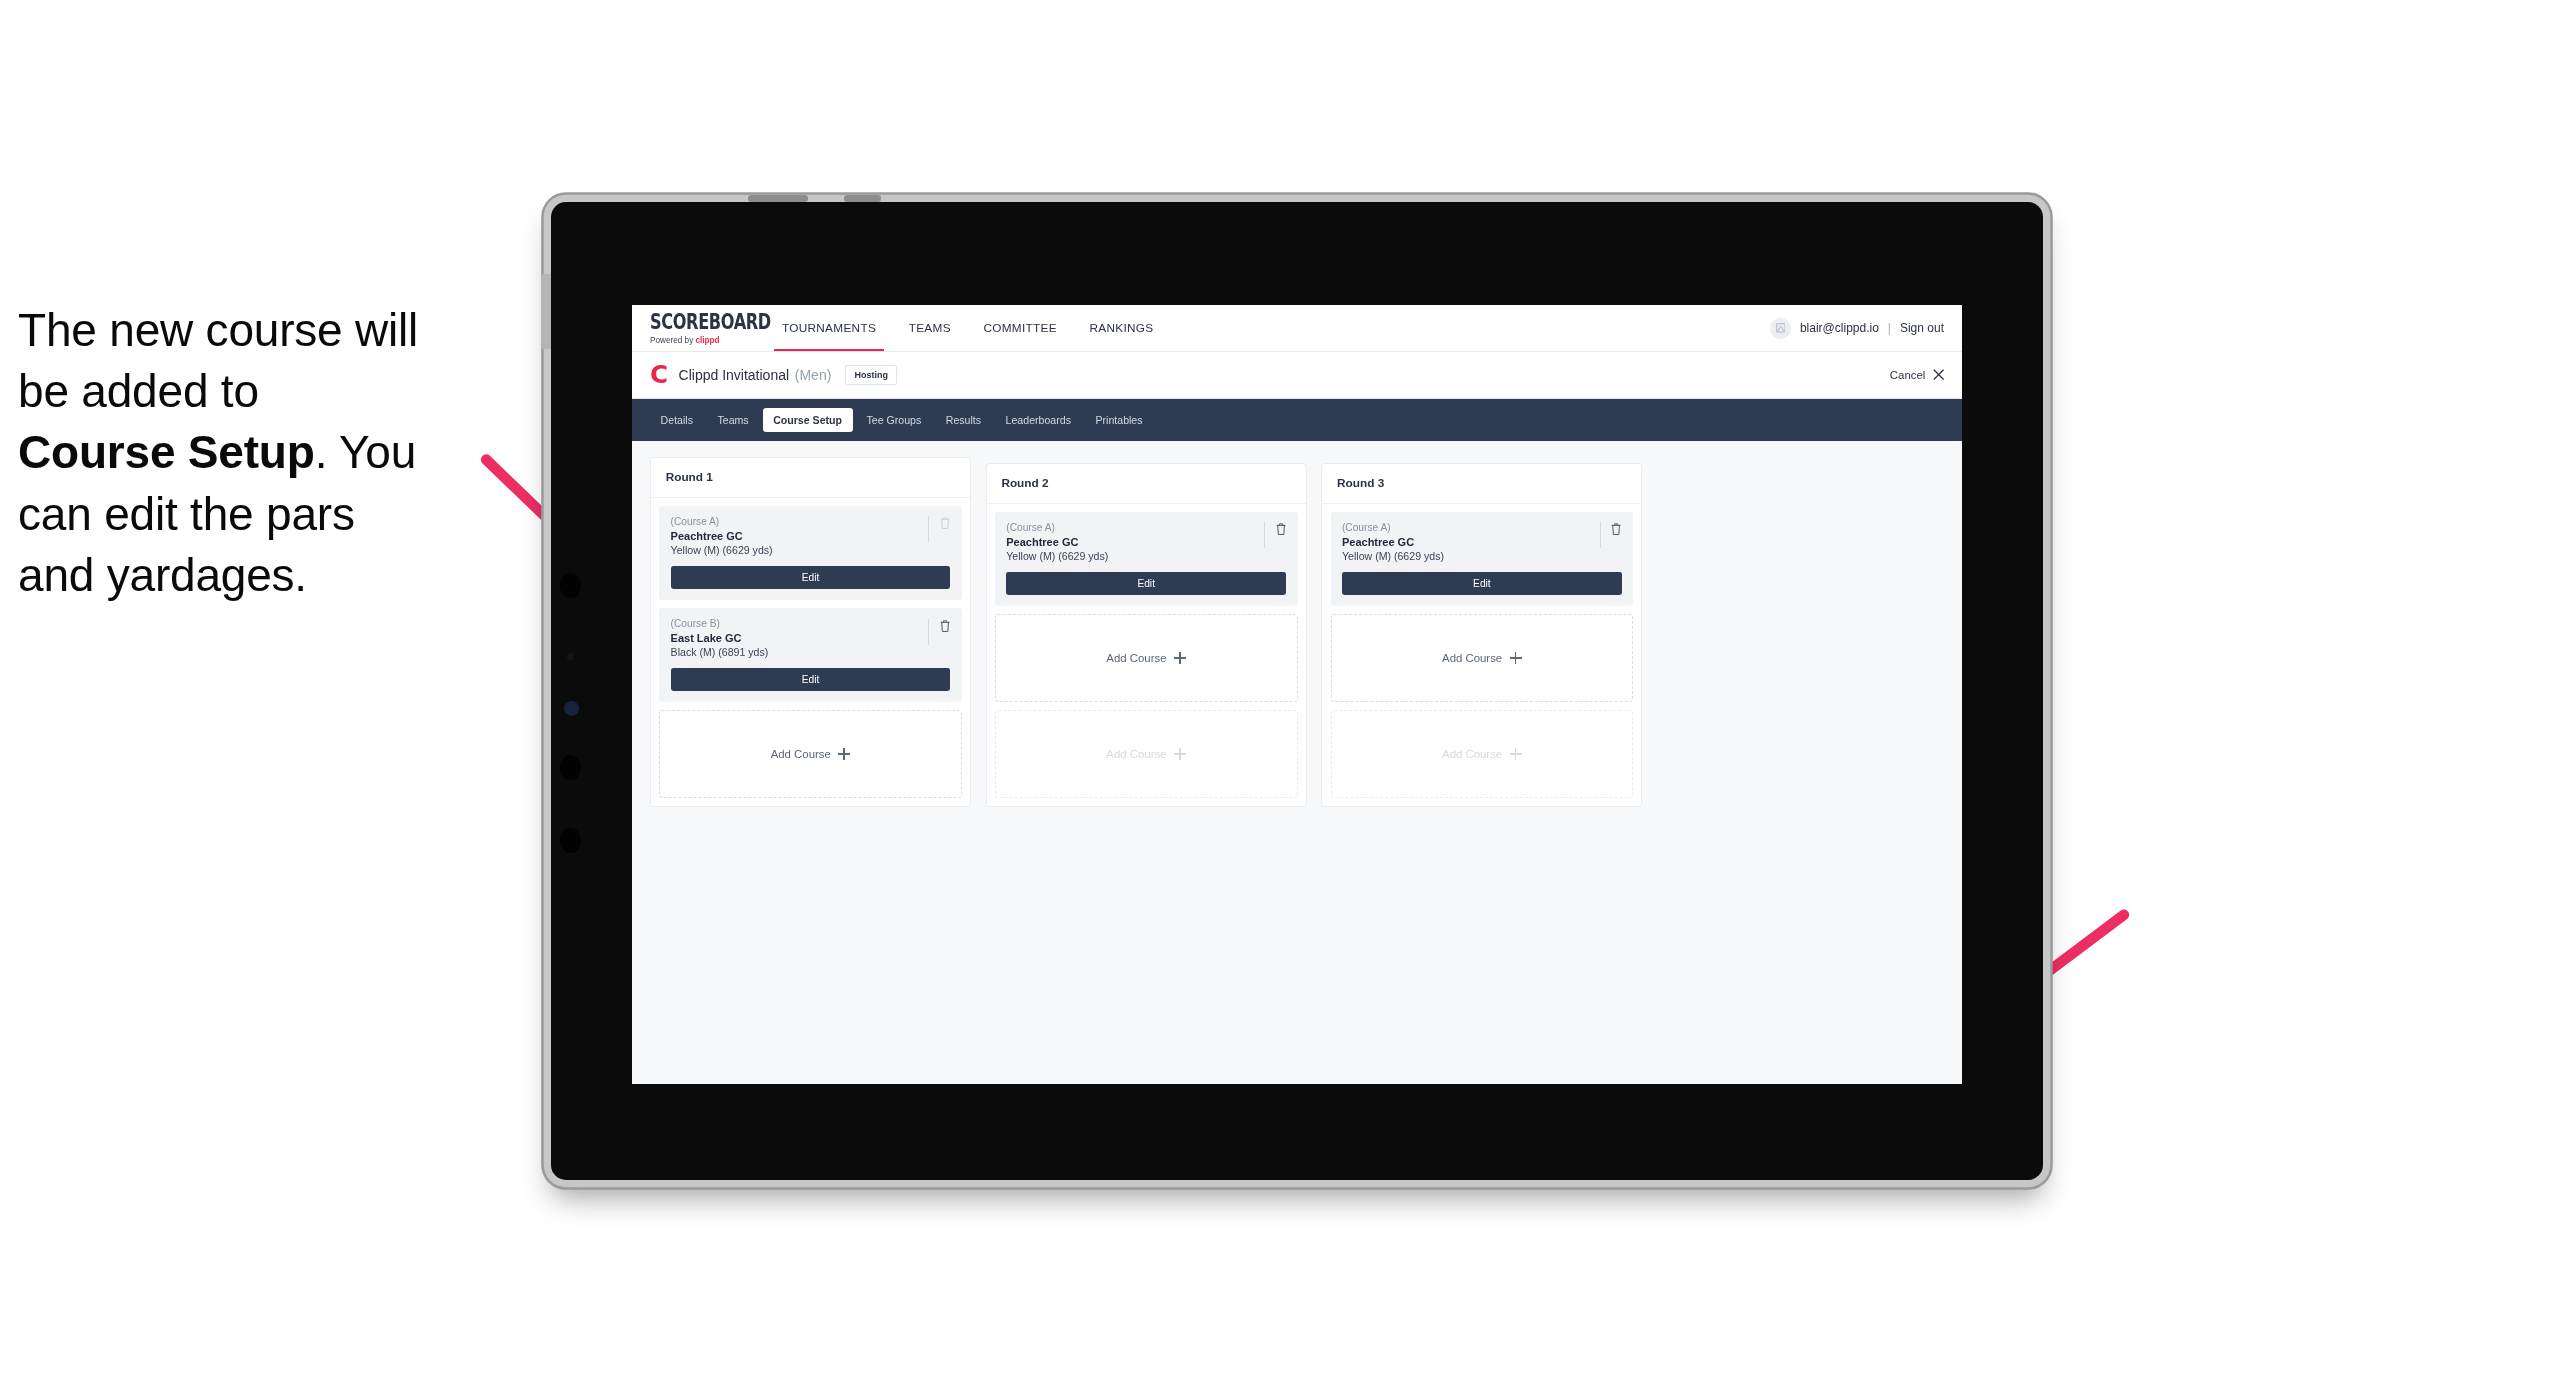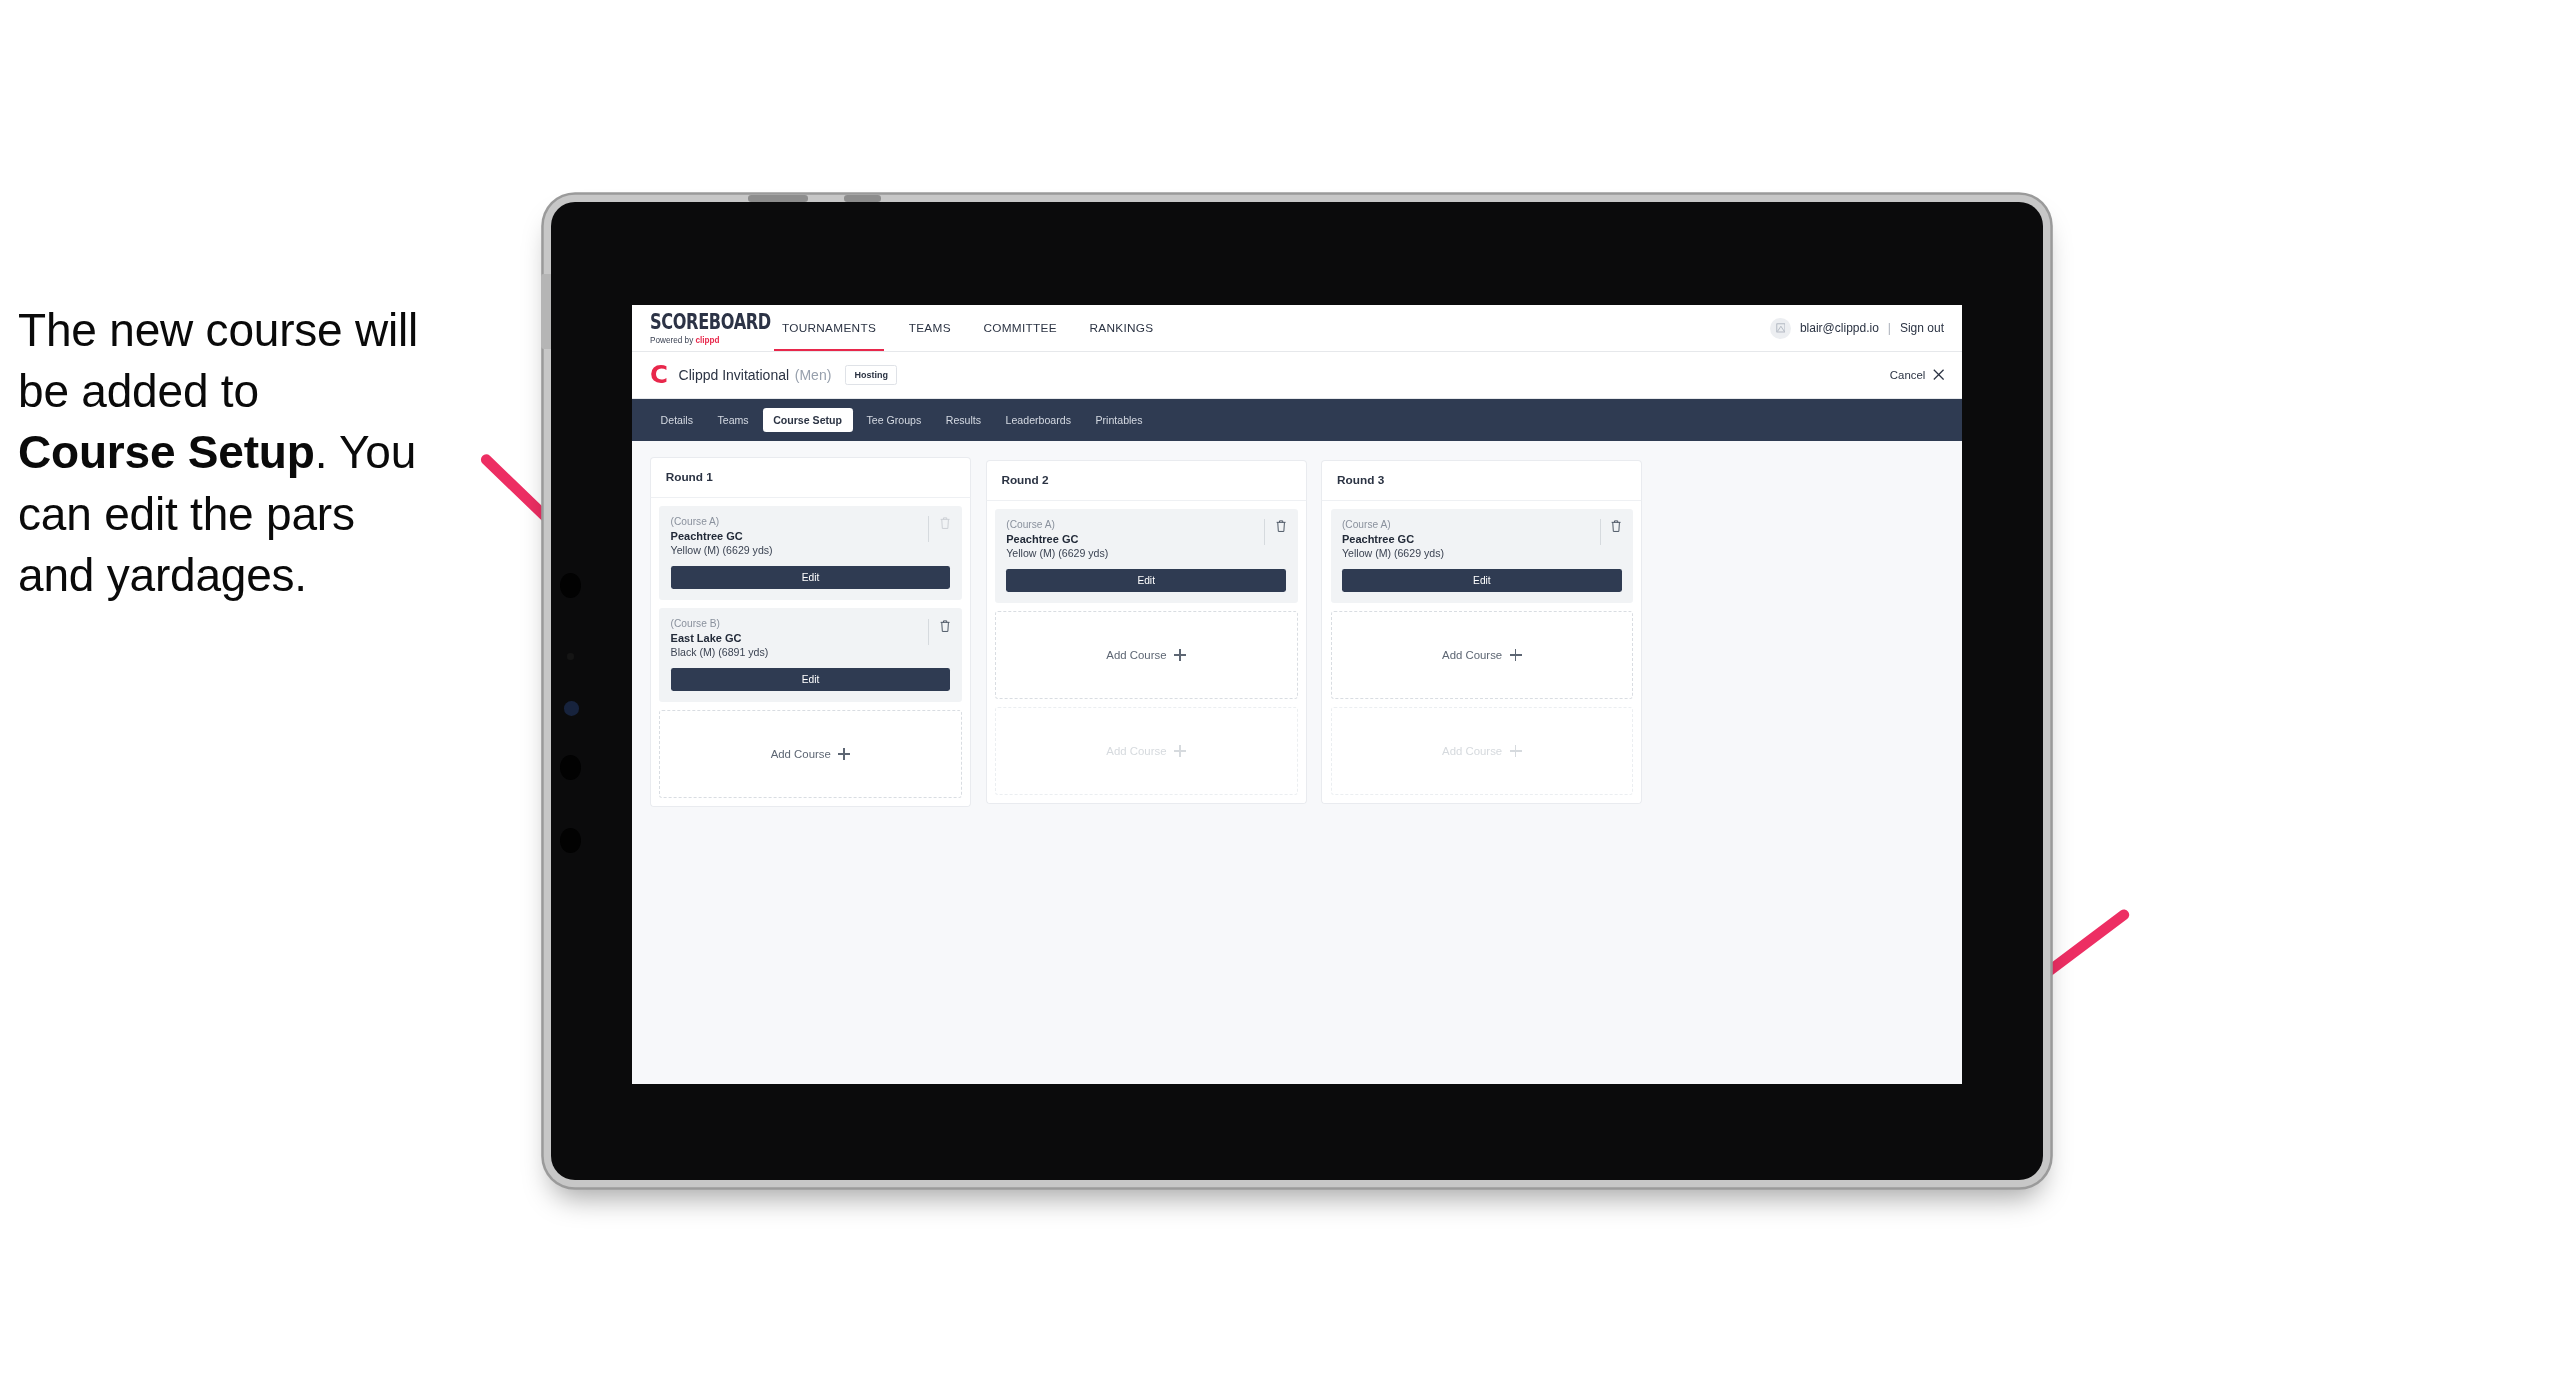--- a/index.html
+++ b/index.html
@@ -25,21 +25,21 @@
   #annot-right { left: 2147px; top: 758px; width: 424px; }
 
   .arrow { position: absolute; pointer-events: none; }
 
   
   #tablet {
     position: absolute;
     left: 551px; top: 202px;
     width: 1492px; height: 978px;
     background: #0b0b0c;
-    border-radius: 24px;
+    border-radius: 15px;
     box-shadow:
       0 0 0 7.3px #c7c7c7,
       0 0 0 9.8px #9a9a9a,
       0 18px 28px rgba(0,0,0,.35);
   }
   
   .tb-btn { position:absolute; background:#050505; border-radius:3.3px; }
   #btn-top-1 { left: 197px; top: -7.3px; width: 60px; height: 7.3px; background:#8d8d8d;}
   #btn-top-2 { left: 293px; top: -7.3px; width: 37px; height: 7.3px; background:#8d8d8d;}
   #btn-side-pow { left: -9.8px; top: 72px; width: 9.8px; height: 75px; background:#b5b5b5; border-radius:2.4px 0 0 2.4px;}
@@ -126,21 +126,21 @@
   }
   .subtab {
     font-size: 10.6px; color:#d4d9e2; padding: 5.7px 10.6px; border-radius:3.3px;
     cursor:pointer; white-space:nowrap;
   }
   .subtab.active { background:#ffffff; color:#2b3343; font-weight:700; }
 
   
   #rounds {
     display:flex; gap: 14.7px; padding: 16.3px 18px;
-    align-items: center;
+    align-items: flex-end;
   }
   .round-col { width: 321px; flex: 0 0 321px; }
   .round-head {
     background:#ffffff; border:0.8px solid #e9ebef; border-bottom:none;
     border-radius:4.1px 4.1px 0 0;
     padding: 12.2px 14.7px; font-size:11.8px; font-weight:700; color:#2b3343;
   }
   .round-body {
     background:#ffffff; border:0.8px solid #e9ebef; border-top:0.8px solid #eef0f3;
     border-radius:0 0 4.1px 4.1px;

